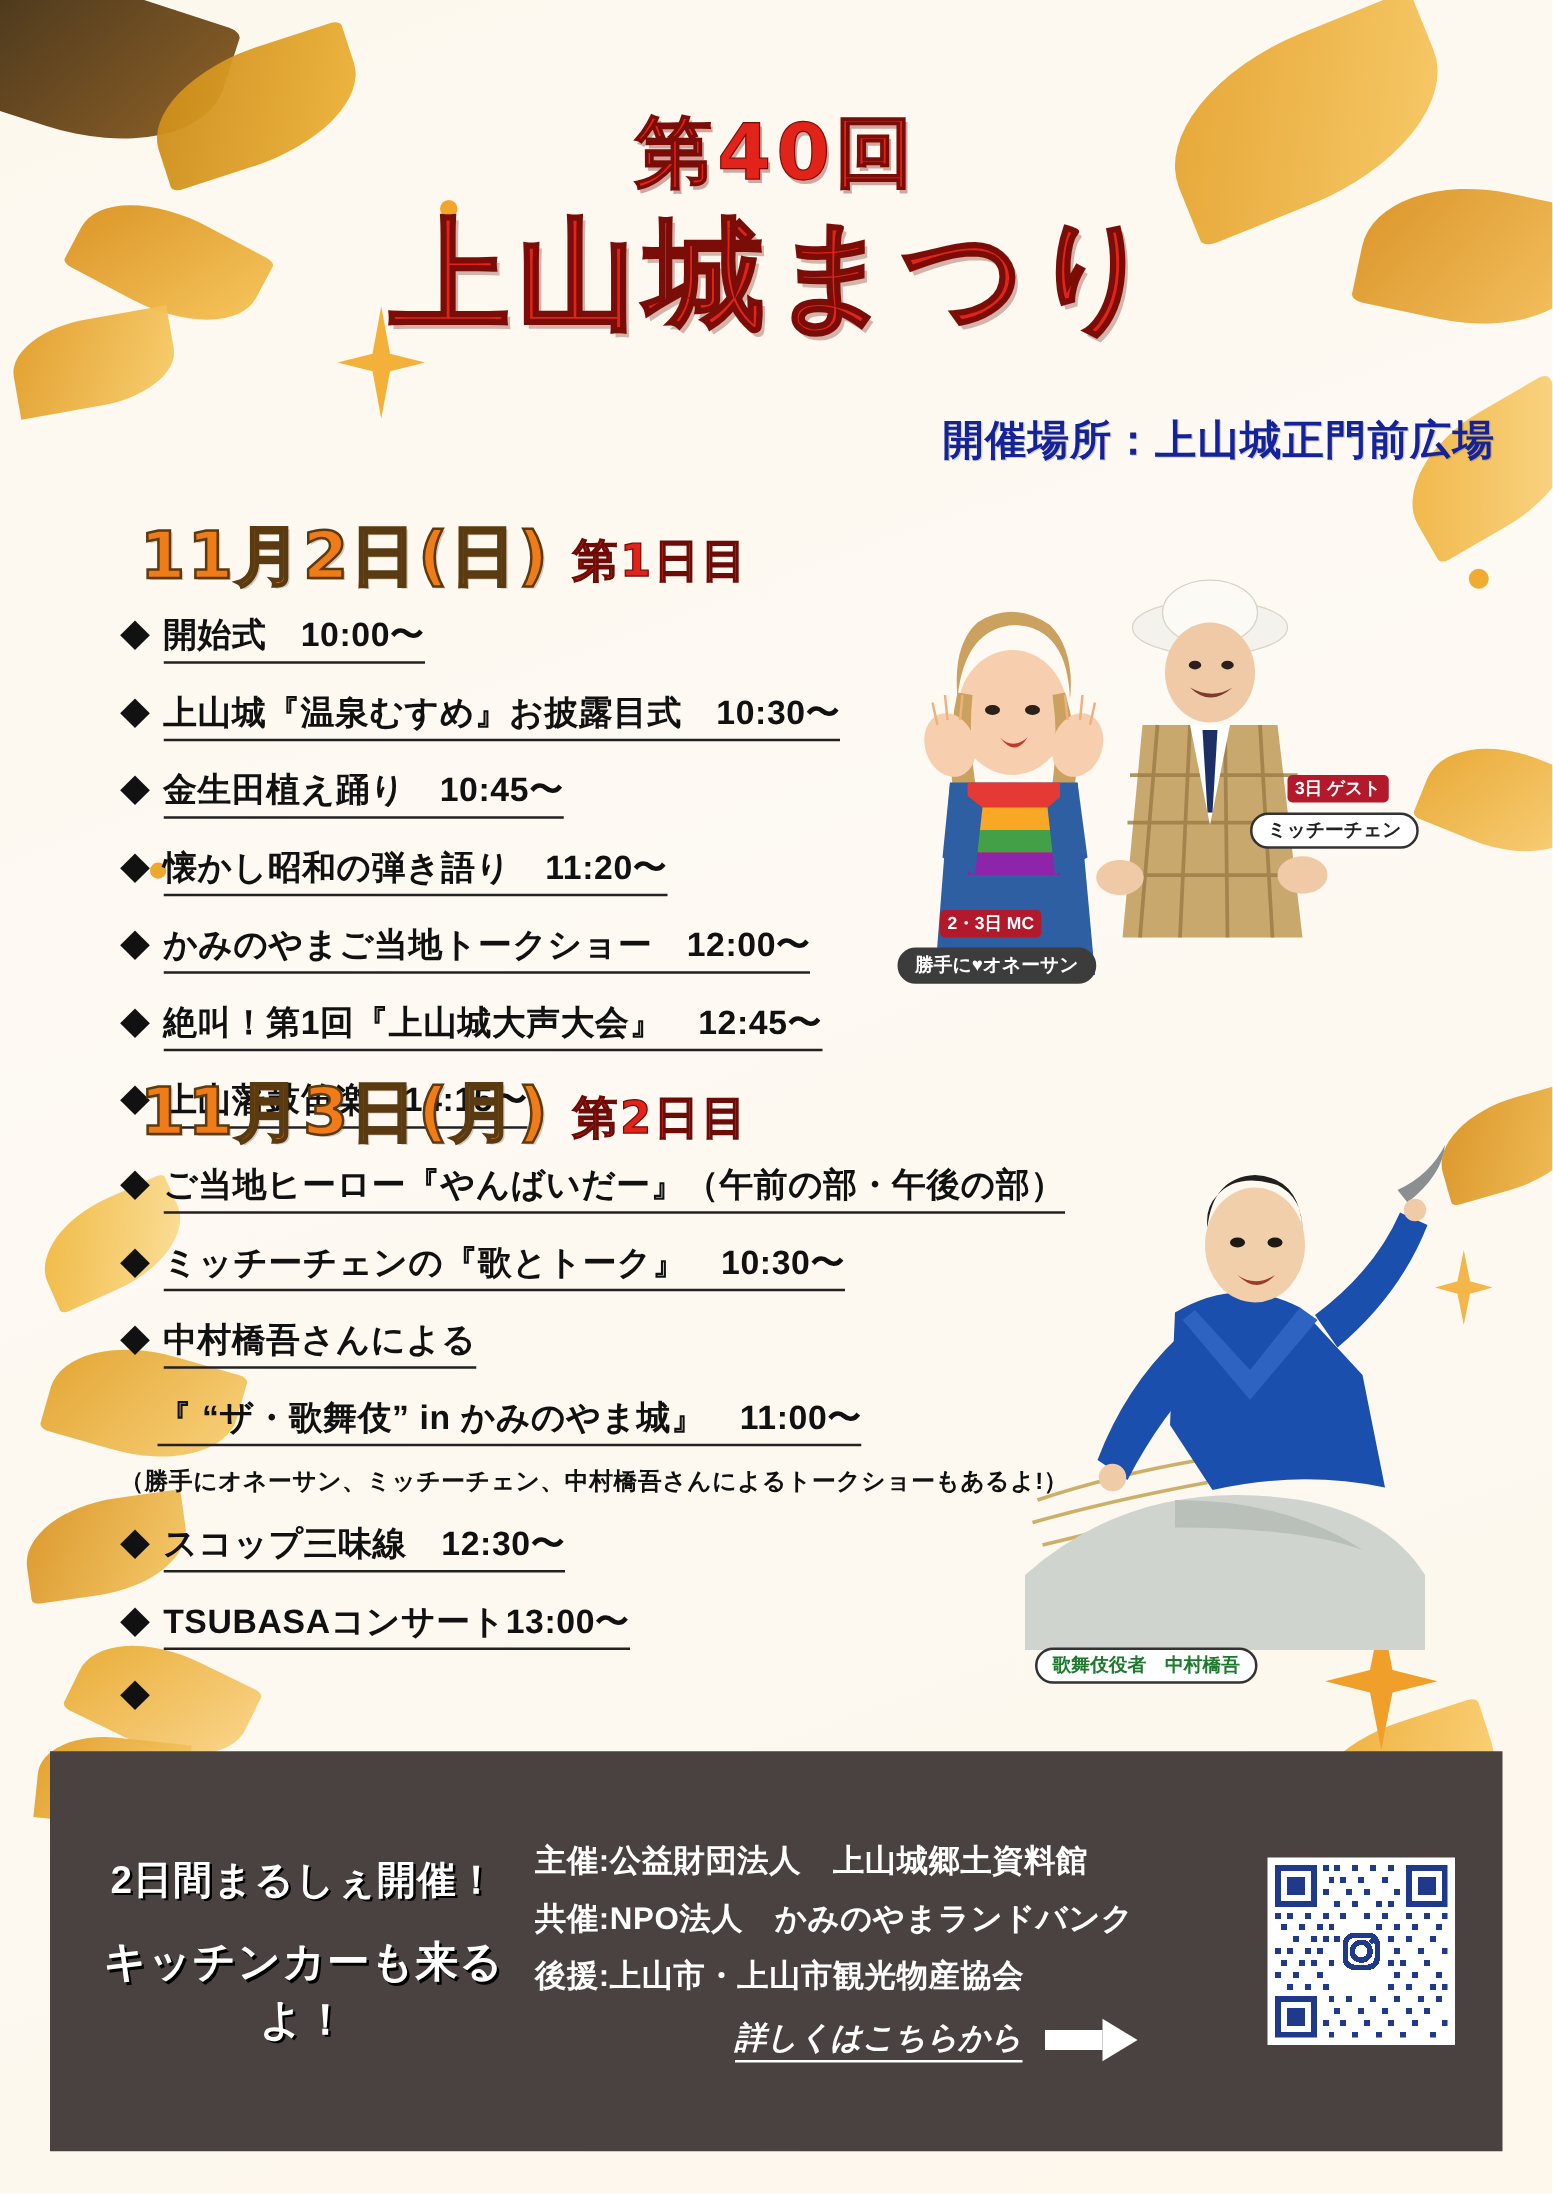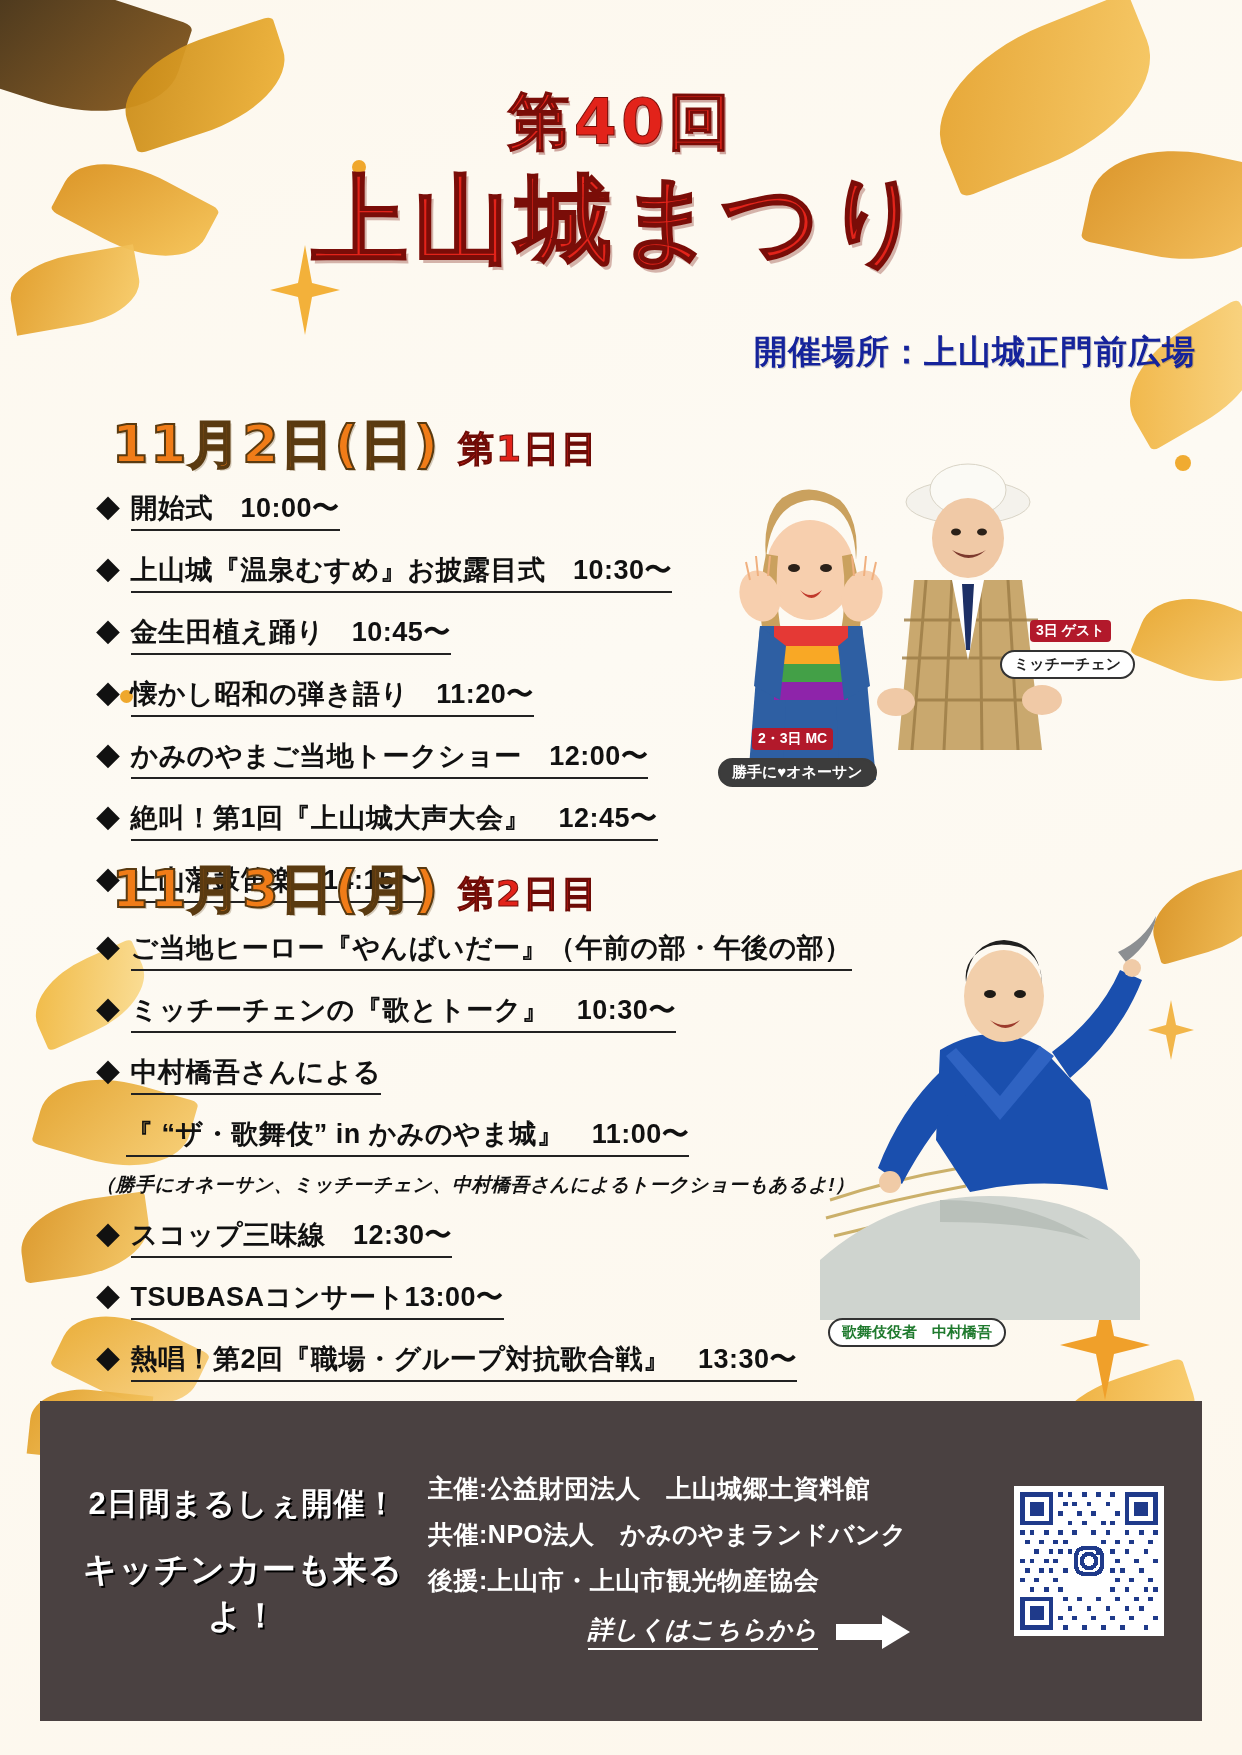--- a/index.html
+++ b/index.html
@@ -132,21 +132,21 @@
   .prog .row .mk { font-size: 24px; }
   .prog .row .txt {
     border-bottom: 2px solid #222;
     padding-bottom: 3px;
   }
   .prog .row.sub {
     font-size: 19px;
     margin-top: -6px;
     margin-bottom: 16px;
   }
-  .prog .row.sub .txt { border-bottom: none; font-style: italic; }
+  .prog .row.sub .txt { border-bottom: none; }
   .prog .row.cont { padding-left: 30px; }
 
   
   .photo {
     position: absolute;
     overflow: hidden;
   }
   .photo-mc {
     left: 690px; top: 450px;
     width: 400px; height: 360px;
@@ -419,21 +419,20 @@
     <div class="row">
       <span class="mk">◆</span>
       <span class="txt">スコップ三味線　12:30〜</span>
     </div>
     <div class="row">
       <span class="mk">◆</span>
       <span class="txt">TSUBASAコンサート13:00〜</span>
     </div>
     <div class="row">
       <span class="mk">◆</span>
-      <span class="txt">熱唱！第2回『職場・グループ対抗歌合戦』　13:30〜</span>
     </div>
   </div>
 
   <div class="photo photo-kabuki">
     <svg width="390" height="420" viewBox="0 0 390 420">
 
       <g stroke="#cbb06a" stroke-width="3" fill="none">
         <path d="M40 300 Q100 280 170 268 M36 318 Q100 300 176 286 M44 336 Q110 320 182 304 M50 352 Q116 338 186 322"></path>
       </g>
 

